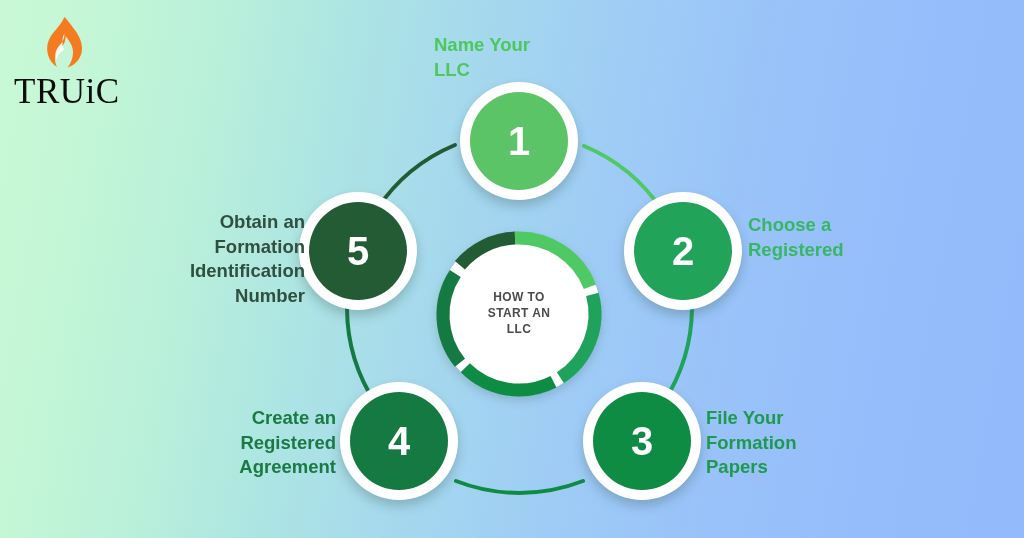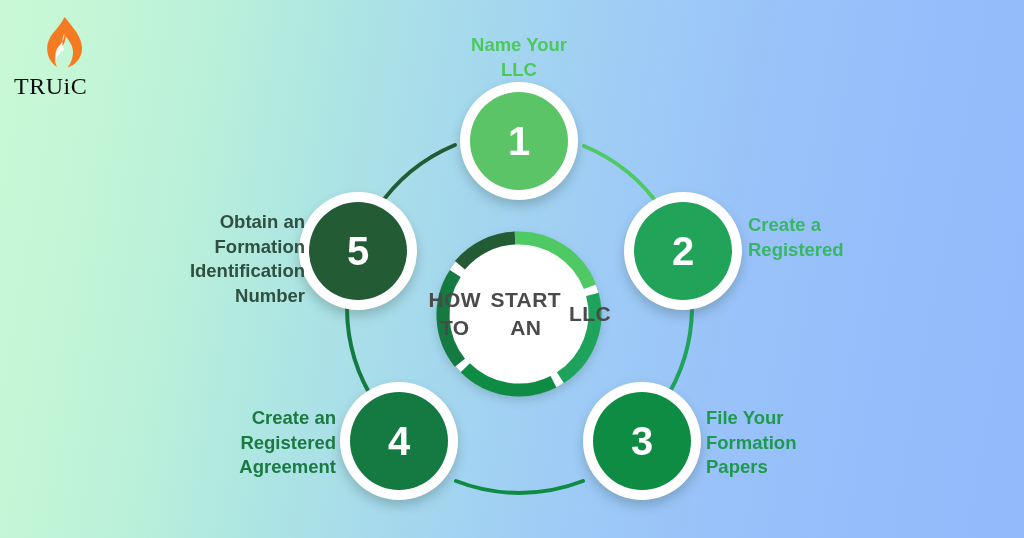--- a/index.html
+++ b/index.html
@@ -44,21 +44,21 @@
     top: 0px;
     width: 48px;
     height: 58px;
   }
   #logo-word {
     position: absolute;
     left: 0px;
     top: 58px;
     width: 140px;
     font-family: "Liberation Serif", serif;
-    font-size: 24px;
+    font-size: 35px;
     letter-spacing: 0.5px;
     color: #0d0d0d;
     line-height: 1;
   }
 
   
   #arcs {
     position: absolute;
     left: 0;
     top: 0;
@@ -82,30 +82,29 @@
     height: 184px;
     filter: drop-shadow(0 4px 5px rgba(40,70,60,0.20));
   }
   #hub-text {
     position: absolute;
     left: 0;
     top: 0;
     width: 184px;
     height: 184px;
     display: flex;
-    flex-direction: row;
+    flex-direction: column;
     align-items: center;
     justify-content: center;
     font-weight: bold;
-    font-size: 21px;
+    font-size: 12px;
     line-height: 1.32;
     color: #4a4a4a;
     letter-spacing: 0.4px;
     text-align: center;
-    gap: 8px;
   }
 
   
   .node {
     position: absolute;
     width: 118px;
     height: 118px;
     border-radius: 50%;
     background: #ffffff;
     box-shadow: 0 6px 11px rgba(40,70,60,0.26);
@@ -126,21 +125,21 @@
     line-height: 1;
   }
 
   
   .step-label {
     position: absolute;
     font-weight: bold;
     font-size: 18.5px;
     line-height: 1.33;
   }
-  .lbl-center { text-align: center; }
+  .lbl-center { text-align: left; }
   .lbl-left   { text-align: left; }
   .lbl-right  { text-align: right; }
 </style>
 </head>
 <body>
 
 <div id="canvas">
 
   <div id="logo">
     <svg id="logo-flame" viewBox="0 0 48 58">
@@ -200,21 +199,21 @@
     <div>Name Your</div>
     <div>LLC</div>
   </div>
 
   <div class="node" id="node-2" style="left:624px; top:192px;">
     <div class="node-disc" id="disc-2" style="background: rgb(34, 163, 90);">
       <span>2</span>
     </div>
   </div>
   <div class="step-label lbl-left" id="label-2" style="left: 748px; top: 213px; width: 160px; color: rgb(55, 183, 99);">
-    <div>Create a</div>
+    <div>Choose a</div>
     <div>Registered</div>
   </div>
 
   <div class="node" id="node-3" style="left:583px; top:382px;">
     <div class="node-disc" id="disc-3" style="background: rgb(14, 140, 68);">
       <span>3</span>
     </div>
   </div>
   <div class="step-label lbl-left" id="label-3" style="left: 706px; top: 406px; width: 170px; color: rgb(30, 154, 78);">
     <div>File Your</div>

